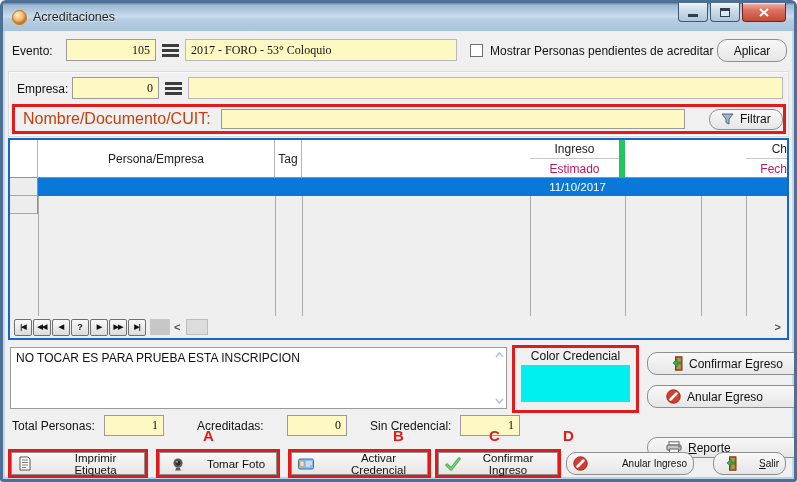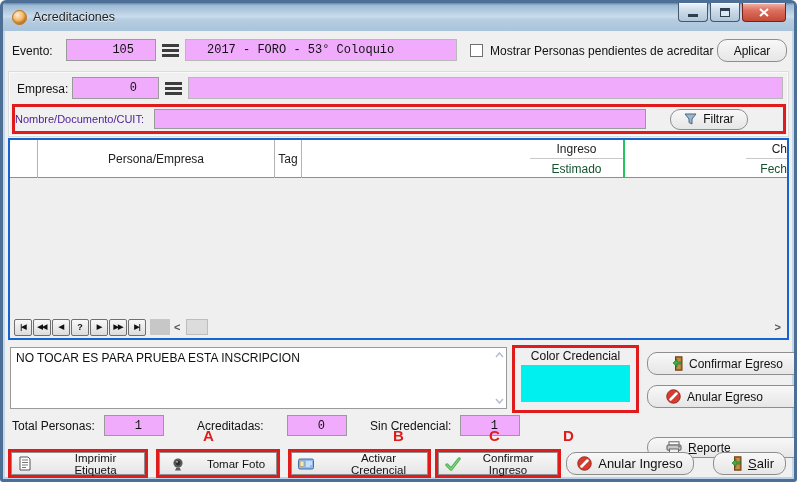--- a/index.html
+++ b/index.html
@@ -18,43 +18,43 @@
   .winbtns{position:absolute;top:0;right:8px;display:flex;gap:2px;}
   .winbtn{height:19px;border:1px solid #44586b;border-top:none;border-radius:0 0 4px 4px;
     display:flex;align-items:center;justify-content:center;cursor:default;
     background:linear-gradient(#eef4fa,#cdddea 40%,#b0c6d8);box-shadow:inset 0 1px 0 rgba(255,255,255,.65);}
   .winbtn.small{width:30px;}
   .winbtn.close{width:44px;background:linear-gradient(#f2b5a7,#dd7060 40%,#c34a36);border-color:#7c2017;}
   .glyph-min{display:block;width:10px;height:3px;background:#2f3f4e;margin-top:7px;}
   .glyph-max{display:block;width:10px;height:9px;border:1px solid #2f3f4e;box-shadow:inset 0 2px 0 #2f3f4e;background:#dce8f2;}
   
   .lbl{position:absolute;font-size:12px;color:#111;}
-  .tb{position:absolute;height:22px;border:1px solid #9a9a9a;background:#f0abfc;
-    font-family:Liberation Mono, monospace;font-size:12px;color:#111;padding:0 21px;}
+  .tb{position:absolute;height:22px;border:1px solid #9a9a9a;background:#fef9c3;
+    font-family:Liberation Serif, serif;font-size:12px;color:#111;padding:0 5px;}
   .tb.num{text-align:right;}
   .menu-icon{position:absolute;width:17px;height:13px;
     background-image:repeating-linear-gradient(to bottom,#3d3d3d 0 3px,transparent 3px 5px);}
   .btn{border:1px solid #8e8e8e;border-radius:10px;background:linear-gradient(#f8f8f8,#e6e6e6);
     font-family:"Liberation Sans",sans-serif;font-size:12px;color:#111;
     display:flex;align-items:center;justify-content:center;gap:6px;cursor:default;}
   .checkbox{position:absolute;width:13px;height:13px;background:#fff;border:1px solid #707070;}
   .redbox{border:3px solid #e01b1b;}
   
   .group-panel{position:absolute;left:5px;top:68px;width:781px;height:66px;
     border:1px solid #dcdcdc;box-shadow:inset 0 0 0 1px #fafafa;}
   .search-box{position:absolute;left:9px;top:101px;width:774px;height:30px;display:flex;align-items:center;}
   
   .grid{position:absolute;left:5px;top:135px;width:781px;height:202px;border:2px solid #1565d0;background:#efefef;}
   .ghead{position:absolute;left:0;top:0;right:0;height:38px;background:#fff;border-bottom:1px solid #8f8f8f;}
   .hc{position:absolute;top:0;height:38px;display:flex;align-items:center;justify-content:center;
     font-size:12px;color:#222;border-right:1px solid #b4b4b4;overflow:hidden;}
-  .hgroupwrap{position:absolute;top:0;height:38px;border-right:2px solid #22c55e;overflow:hidden;}
+  .hgroupwrap{position:absolute;top:0;height:38px;border-right:6px solid #22c55e;overflow:hidden;}
   .hgroup{height:19px;display:flex;align-items:center;justify-content:center;font-size:12px;color:#222;border-bottom:1px solid #c8c8c8;}
   .hsubrow{height:19px;display:flex;}
-  .hsub{display:flex;align-items:center;justify-content:center;font-size:12px;color:#14532d;height:100%;}
+  .hsub{display:flex;align-items:center;justify-content:center;font-size:12px;color:#be185d;height:100%;}
   .gbody{position:absolute;left:0;top:38px;right:0;bottom:22px;background:#efefef;overflow:hidden;}
   .vline{position:absolute;top:0;bottom:0;width:1px;background:#ababab;}
   .sel-row{position:absolute;left:28px;right:0;top:0;height:18px;background:#0a78d8;}
   .sel-date{position:absolute;left:492px;width:95px;top:0;height:18px;color:#fff;font-size:11.5px;
     display:flex;align-items:center;justify-content:center;}
   .selcell{position:absolute;left:0;width:28px;height:18px;background:#ededed;
     border-right:1px solid #8f8f8f;border-bottom:1px solid #a8a8a8;}
   .gnav{position:absolute;left:0;right:0;bottom:0;height:22px;background:#efefef;display:flex;align-items:center;}
   .navbtn{width:18px;height:17px;margin-left:1px;border:1px solid #6f6f6f;border-radius:2px;
     background:linear-gradient(#f9f9f9,#dcdcdc);font-size:7px;font-weight:bold;letter-spacing:-1px;
@@ -70,21 +70,21 @@
     font-size:12px;color:#111;padding:3px 16px 3px 5px;overflow:hidden;}
   .comment-scroll{position:absolute;left:490px;top:346px;width:12px;height:58px;display:flex;flex-direction:column;justify-content:space-between;align-items:center;padding:3px 0;}
   .cred-panel{position:absolute;left:509px;top:342px;width:127px;height:68px;background:#f0f0f0;}
   .cred-label{text-align:center;font-size:12px;color:#111;padding-top:1px;}
   .cred-swatch{margin:2px auto 0;width:109px;height:37px;}
   .sidebtn{position:absolute;left:644px;width:165px;height:23px;justify-content:flex-start;padding-left:18px;}
   .stat-box{position:absolute;width:60px;height:21px;top:412px;}
   .ann-letter{position:absolute;top:424px;font-size:15px;font-weight:bold;z-index:5;}
   .bbox{position:absolute;top:446px;height:29px;display:flex;}
   .bbox .btn{flex:1;border-radius:0;font-size:11.5px;gap:22px;}
-  .bbtn{position:absolute;top:449px;height:23px;font-size:13px;}
+  .bbtn{position:absolute;top:449px;height:23px;font-size:10px;justify-content:space-between;}
   .mn{text-decoration:underline;}
   .icon{flex:0 0 auto;display:block;}
 </style>
 </head>
 <body>
 
 <div class="window">
 
   <div class="titlebar">
     <span class="app-icon"></span>
@@ -112,21 +112,21 @@
   <span class="lbl" style="left:487px;top:41px;">Mostrar Personas pendientes de acreditar</span>
   <button class="btn" style="position:absolute;left:714px;top:36px;width:70px;height:23px;">Aplicar</button>
 
   <div class="group-panel"></div>
   <span class="lbl" style="left:14px;top:79px;">Empresa:</span>
   <input class="tb num" style="left: 69px; top: 74px; width: 87px;" value="0">
   <span class="menu-icon" style="left:162px;top:79px;"></span>
   <input class="tb" style="left: 185px; top: 74px; width: 595px; border-color: rgb(184, 184, 184);" readonly="" value="">
 
   <div class="search-box redbox">
-    <span style="font-size:11px;color:#4c1d95;margin-left:0;">Nombre/Documento/CUIT:</span>
+    <span style="font-size:16px;color:#c2410c;margin-left:8px;">Nombre/Documento/CUIT:</span>
     <input class="tb" style="position: static; margin-left: 10px; width: 492px; height: 20px;" value="">
     <button class="btn" style="position:static;margin-left:24px;width:78px;height:21px;">
       <svg class="icon" width="13" height="13" viewBox="0 0 13 13">
         <path d="M1 1h11L8 6v5L5 9.5V6z" fill="#9eb6ce" stroke="#4a6785" stroke-width="1"></path>
       </svg>
       <span>Filtrar</span>
     </button>
   </div>
 
   <div class="grid">
@@ -141,20 +141,34 @@
           </div>
       </div>
       <div class="hgroupwrap" style="left:736px;width:41px;border-right:none;">
         <div class="hgroup" style="justify-content:flex-end;">Ch</div>
         <div class="hsubrow">
             <div class="hsub" style="width:100%;justify-content:flex-end;">Fech</div>
           </div>
       </div>
     </div>
 
+    <div class="gbody">
+      <div class="vline" style="left:28px;"></div>
+      <div class="vline" style="left:265px;"></div>
+      <div class="vline" style="left:292px;"></div>
+      <div class="vline" style="left:520px;"></div>
+      <div class="vline" style="left:615px;"></div>
+      <div class="vline" style="left:691px;"></div>
+      <div class="vline" style="left:736px;"></div>
+      <div class="selcell" style="top:0;"></div>
+      <div class="selcell" style="top:18px;"></div>
+      <div class="sel-row">
+        <div class="sel-date">11/10/2017</div>
+      </div>
+    </div>
 
     <div class="gnav">
       <button class="navbtn">|◀</button>
       <button class="navbtn">◀◀</button>
       <button class="navbtn">◀</button>
       <button class="navbtn" style="letter-spacing:0;font-size:9px;">?</button>
       <button class="navbtn">▶</button>
       <button class="navbtn">▶▶</button>
       <button class="navbtn">▶|</button>
       <div class="hscroll">

